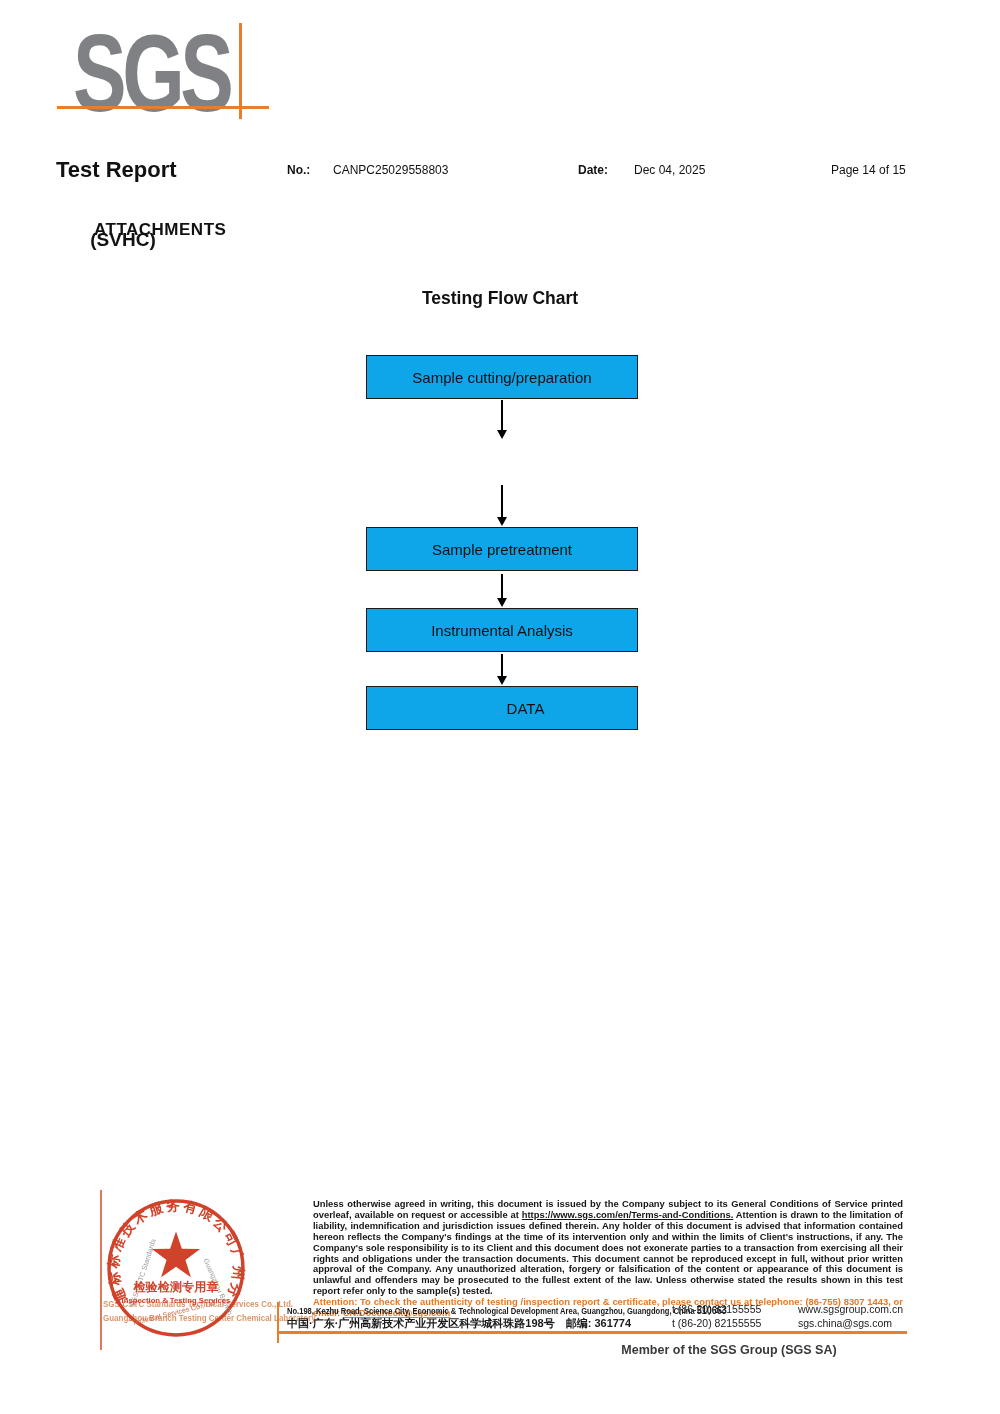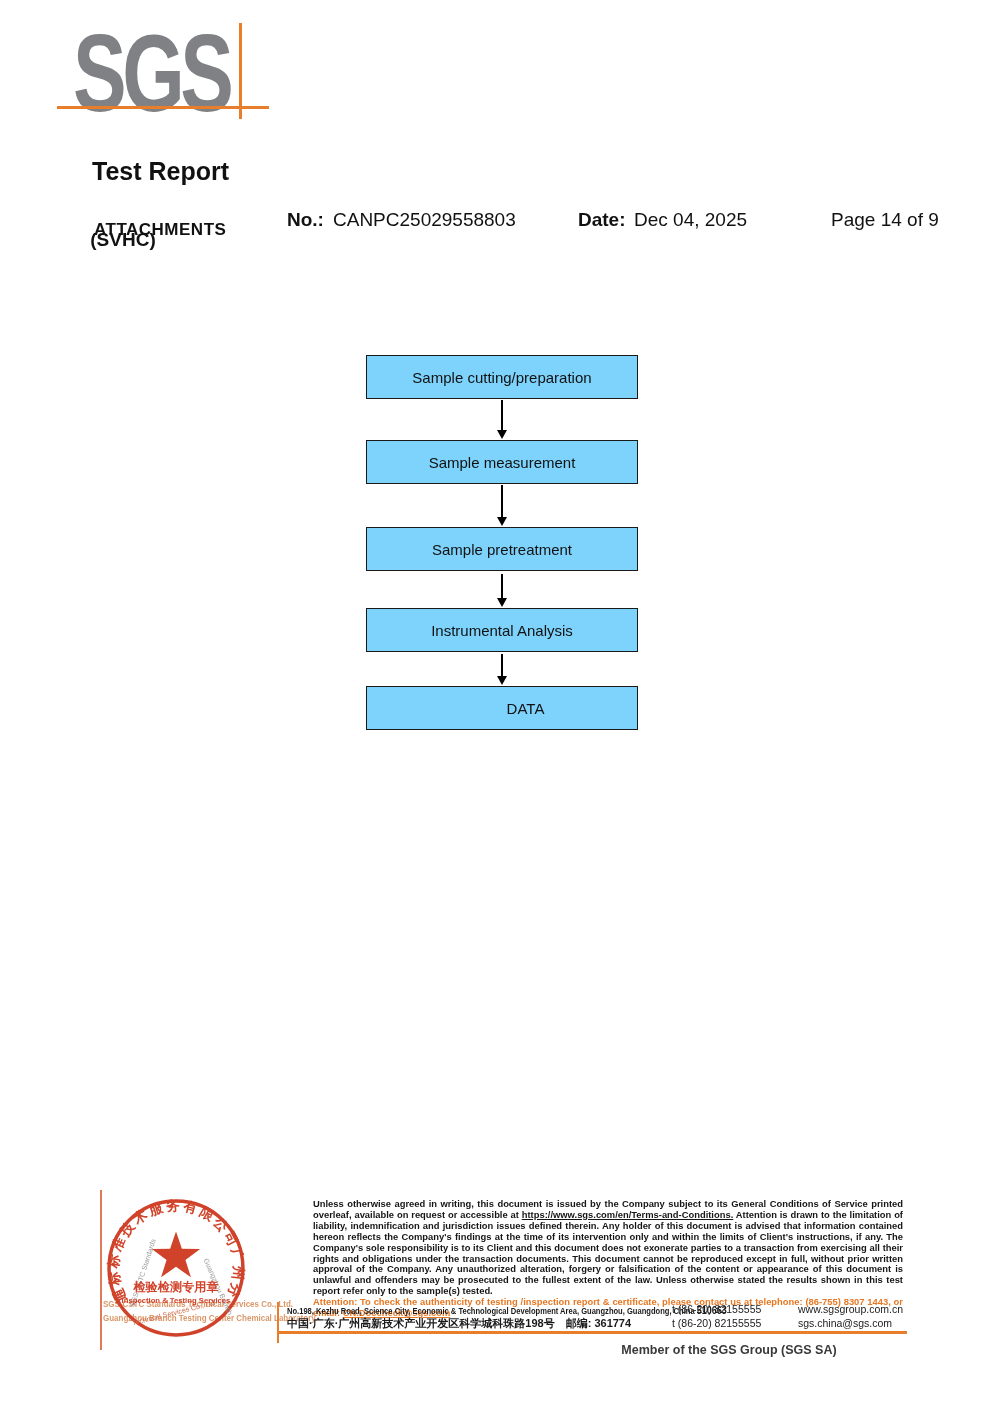--- a/index.html
+++ b/index.html
@@ -7,35 +7,35 @@
   body { font-family:"Liberation Sans","DejaVu Sans",sans-serif; color:#111; }
   .page { position:relative; width:1000px; height:1414px; background:#ffffff; overflow:hidden; margin:0 auto; }
 
   
   .logo-text { position:absolute; left:73px; top:18px; font-size:110px; font-weight:bold;
                color:#808184; line-height:1; letter-spacing:-6px;
                transform:scaleX(0.73); transform-origin:left top; }
   .logo-hline { position:absolute; left:57px; top:106px; width:212px; height:3px; background:#e87e2b; }
   .logo-vline { position:absolute; left:239px; top:23px; width:3px; height:96px; background:#e87e2b; }
 
-  .title1 { position:absolute; left:56px; top:157px; font-size:25px; font-weight:bold;margin-left:36px; }
+  .title1 { position:absolute; left:56px; top:157px; font-size:22px; font-weight:bold; }
   .title2 { position:absolute; left:56px; top:185px; width:134px; text-align:center; font-size:19px; font-weight:bold;margin-top:44px; }
   .attachments { position:absolute; left:94px; top:220px; font-size:17px; font-weight:bold; letter-spacing:0.5px; }
 
-  .meta { position:absolute; top:163px; font-size:19px; white-space:nowrap;margin-top:46px; }
+  .meta { position:absolute; top:163px; font-size:12px; white-space:nowrap; }
   .meta.b { font-weight:bold; }
   .m-no-label { left:287px; } .m-no-value { left:333px; }
   .m-date-label { left:578px; } .m-date-value { left:634px; }
   .m-page { left:831px; }
 
   
   .fc-title { position:absolute; left:0; top:288px; width:1000px; text-align:center;
               font-size:17.5px; font-weight:bold; }
   .flowbox { position:absolute; left:366px; width:272px; height:44px; border:1.5px solid #1a1a1a;
-             display:flex; align-items:center; justify-content:center; font-size:15px; background:#7dd3fc; }
+             display:flex; align-items:center; justify-content:center; font-size:15px; background:#0ea5e9; }
   .fb1{top:355px;} .fb2{top:440px;} .fb3{top:527px;} .fb4{top:608px;} .fb5{top:686px;padding-left:47px;}
 
   .arrow { position:absolute; left:496px; width:12px; display:flex; flex-direction:column; align-items:center; }
   .arrow .shaft { width:1.6px; background:#000; flex:1 1 auto; }
   .arrow .head { width:0; height:0; border-left:5.5px solid transparent; border-right:5.5px solid transparent;
                  border-top:9px solid #000; }
   .ar1{top:400px;height:39px;} .ar2{top:485px;height:41px;} .ar3{top:574px;height:33px;} .ar4{top:654px;height:31px;}
 
   
   .left-vline { position:absolute; left:100px; top:1190px; width:1.5px; height:160px; background:#d9613c; opacity:.85; }
@@ -73,29 +73,29 @@
   <div class="logo-vline"></div>
 
   <div class="title1">Test Report</div>
   <div class="title2">(SVHC)</div>
   <div class="attachments">ATTACHMENTS</div>
 
   <span class="meta b m-no-label">No.:</span>
   <span class="meta m-no-value">CANPC25029558803</span>
   <span class="meta b m-date-label">Date:</span>
   <span class="meta m-date-value">Dec 04, 2025</span>
-  <span class="meta m-page">Page 14 of 9</span>
+  <span class="meta m-page">Page 14 of 15</span>
 
+  <div class="fc-title">Testing Flow Chart</div>
 
   <div class="flowbox fb1">Sample cutting/preparation</div>
   <div class="arrow ar1">
       <div class="shaft"></div>
       <div class="head"></div>
     </div>
-  <div class="flowbox fb2">Sample measurement</div>
   <div class="arrow ar2">
       <div class="shaft"></div>
       <div class="head"></div>
     </div>
   <div class="flowbox fb3">Sample pretreatment</div>
   <div class="arrow ar3">
       <div class="shaft"></div>
       <div class="head"></div>
     </div>
   <div class="flowbox fb4">Instrumental Analysis</div>

